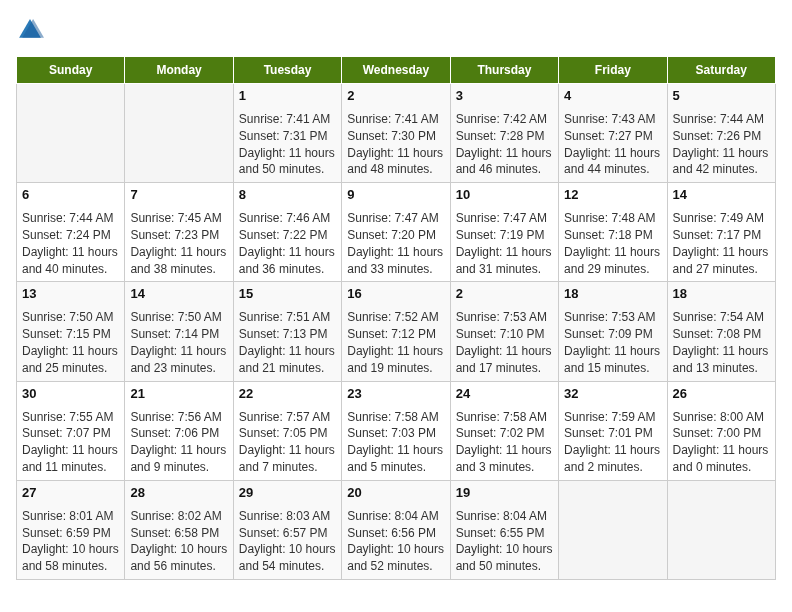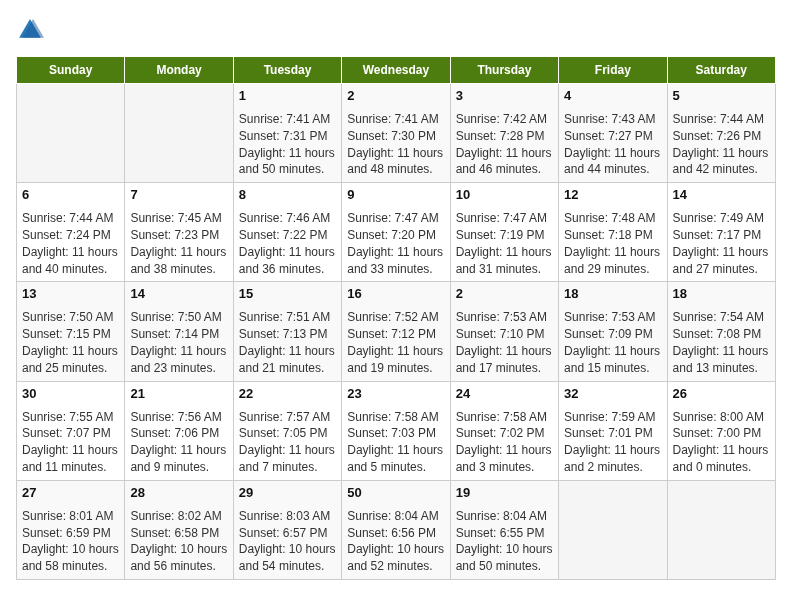--- a/index.html
+++ b/index.html
@@ -251,21 +251,21 @@
         </td>
         <td>
           <span class="day-num">28</span>
           <div class="day-info">Sunrise: 8:02 AM<br>Sunset: 6:58 PM<br>Daylight: 10 hours and 56 minutes.</div>
         </td>
         <td>
           <span class="day-num">29</span>
           <div class="day-info">Sunrise: 8:03 AM<br>Sunset: 6:57 PM<br>Daylight: 10 hours and 54 minutes.</div>
         </td>
         <td>
-          <span class="day-num">50</span>
+          <span class="day-num">20</span>
           <div class="day-info">Sunrise: 8:04 AM<br>Sunset: 6:56 PM<br>Daylight: 10 hours and 52 minutes.</div>
         </td>
         <td>
           <span class="day-num">19</span>
           <div class="day-info">Sunrise: 8:04 AM<br>Sunset: 6:55 PM<br>Daylight: 10 hours and 50 minutes.</div>
         </td>
         <td class="empty-cell"></td>
         <td class="empty-cell"></td>
       </tr>
     </tbody>

